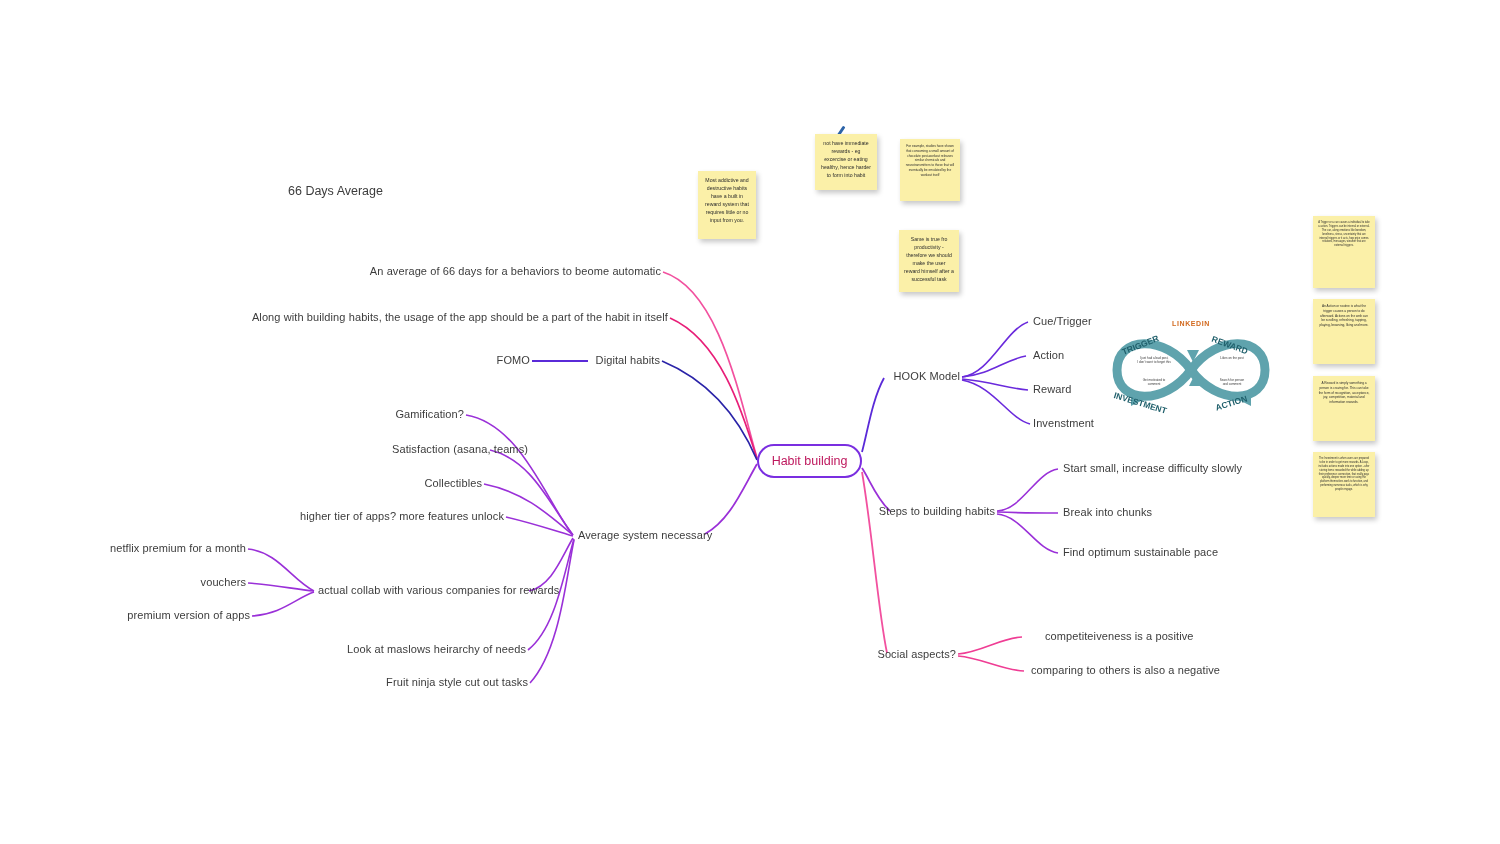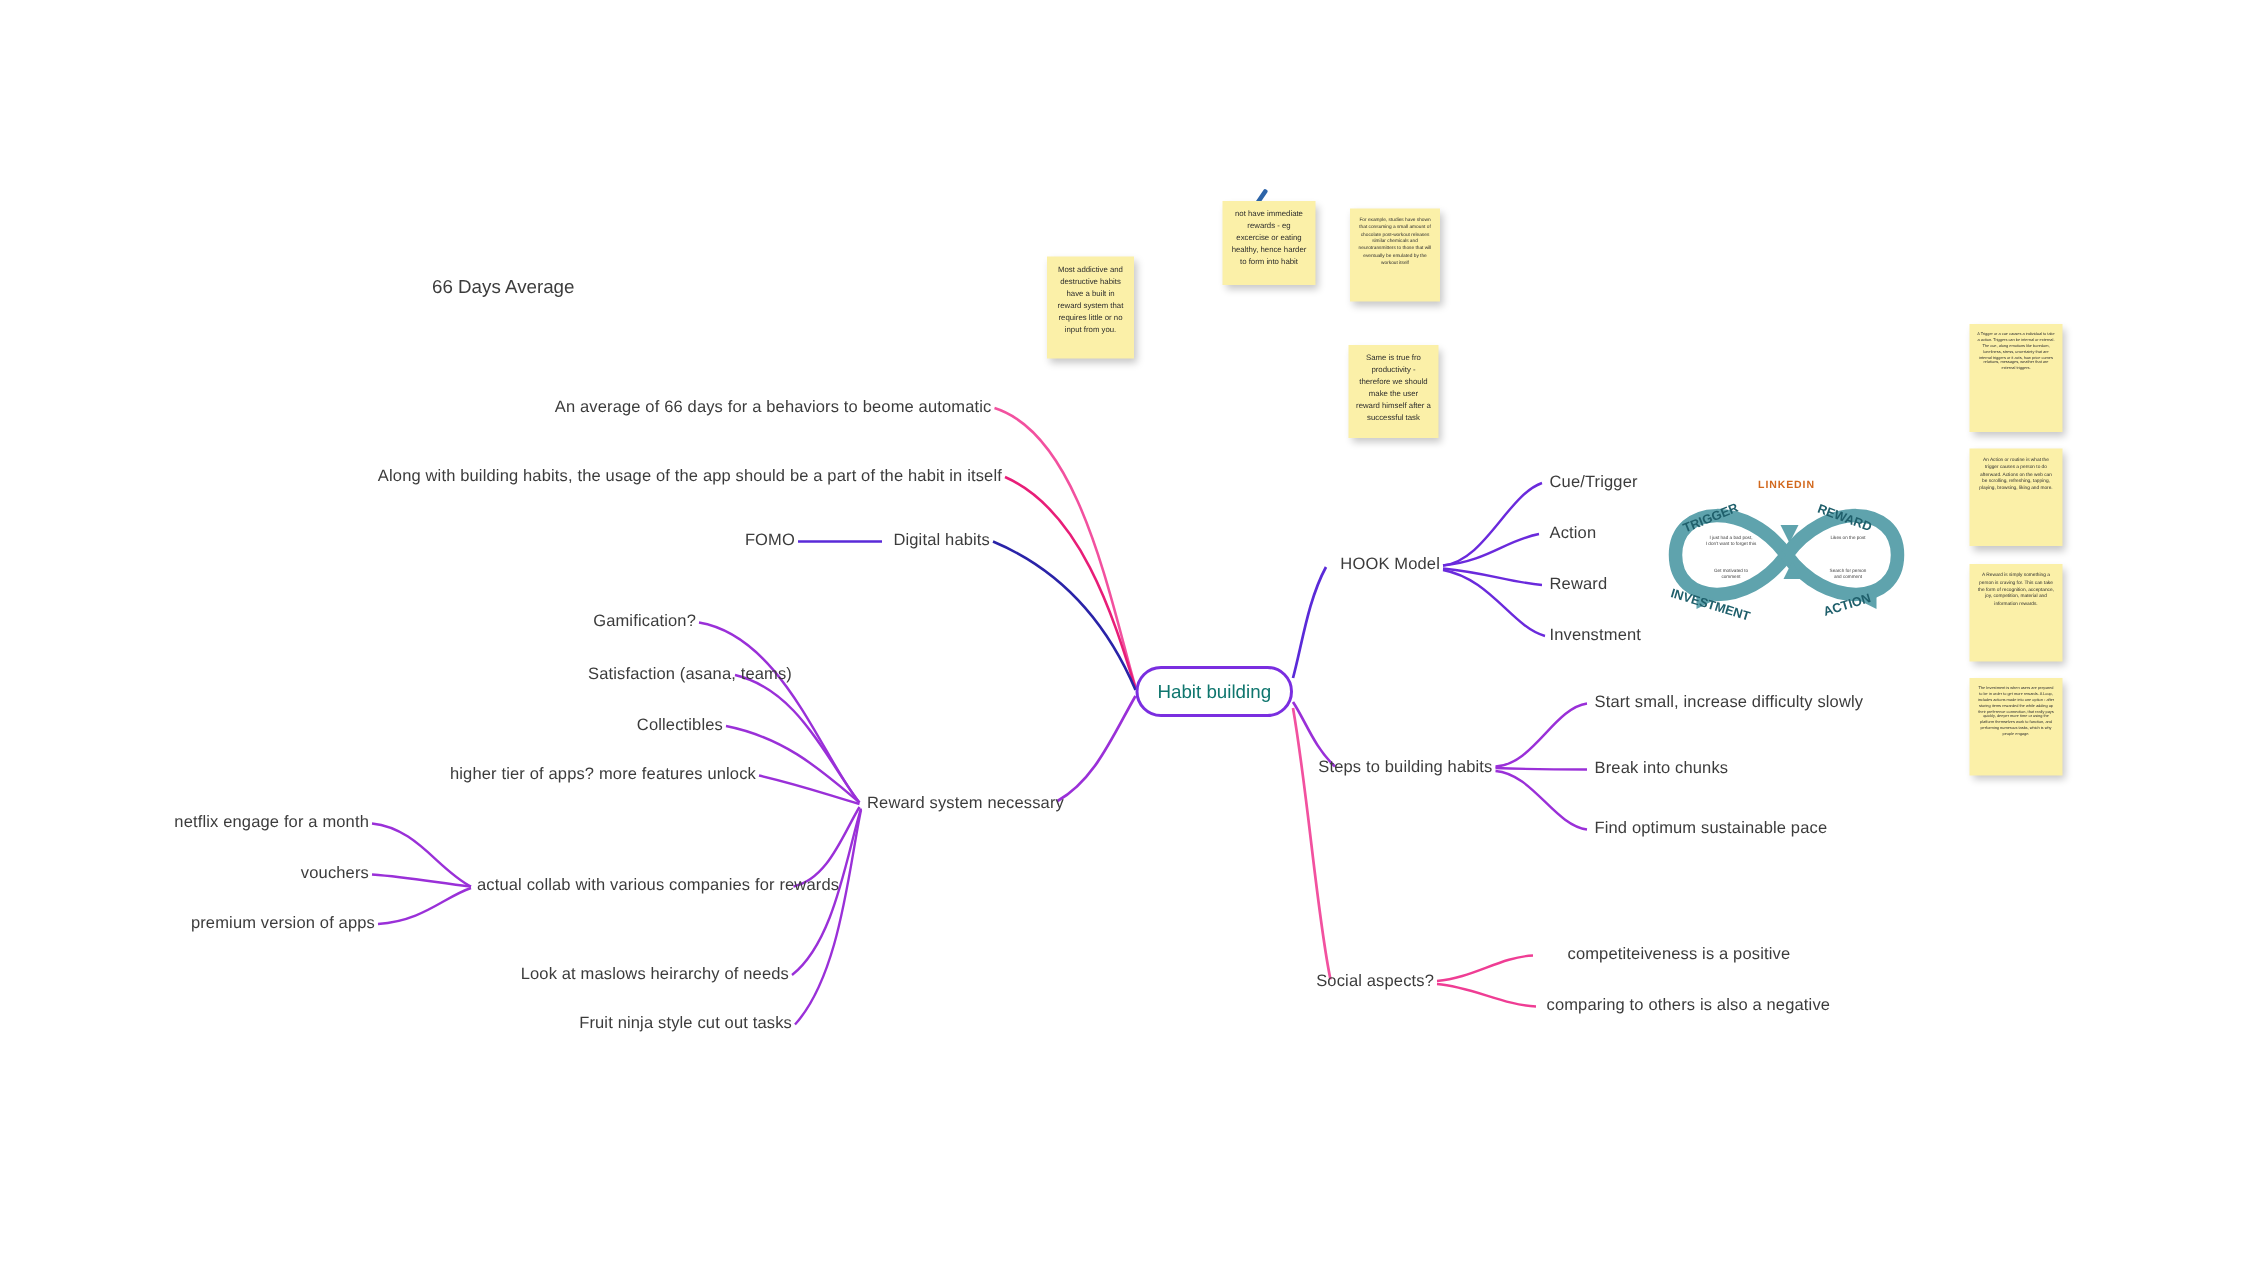--- a/index.html
+++ b/index.html
@@ -48,21 +48,21 @@
 
   .central-node {
     position: absolute;
     border: 2px solid #7a2ee0;
     border-radius: 22px;
     background: #ffffff;
     display: flex;
     align-items: center;
     justify-content: center;
     font-size: 12.5px;
-    color: #0f766e;
+    color: #be185d;
     box-sizing: border-box;
   }
 
   
   .sticky {
     position: absolute;
     background: #fbf0a8;
     box-sizing: border-box;
     padding: 5px 5px;
     box-shadow: 2px 3px 5px rgba(0,0,0,0.22);
@@ -166,28 +166,28 @@
 
   <div class="central-node" style="left:757px; top:444px; width:105px; height:34px;">
     <span>Habit building</span>
   </div>
 
   <div class="node-label left" style="left:661px; top:272px;">An average of 66 days for a behaviors to beome automatic</div>
   <div class="node-label left" style="left:668px; top:318px;">Along with building habits, the usage of the app should be a part of the habit in itself</div>
   <div class="node-label left" style="left:660px; top:361px;">Digital habits</div>
   <div class="node-label left" style="left:530px; top:361px;">FOMO</div>
 
-  <div class="node-label right" style="left:578px; top:536px;">Reward system necessary</div>
+  <div class="node-label right" style="left:578px; top:536px;">Average system necessary</div>
 
   <div class="node-label left" style="left:464px; top:415px;">Gamification?</div>
   <div class="node-label left" style="left:488px; top:450px;margin-left:40px;">Satisfaction (asana, teams)</div>
   <div class="node-label left" style="left:482px; top:484px;">Collectibles</div>
   <div class="node-label left" style="left:504px; top:517px;">higher tier of apps? more features unlock</div>
   <div class="node-label right" style="left:318px; top:591px;">actual collab with various companies for rewards</div>
-  <div class="node-label left" style="left:246px; top:549px;">netflix engage for a month</div>
+  <div class="node-label left" style="left:246px; top:549px;">netflix premium for a month</div>
   <div class="node-label left" style="left:246px; top:583px;">vouchers</div>
   <div class="node-label left" style="left:250px; top:616px;">premium version of apps</div>
   <div class="node-label left" style="left:526px; top:650px;">Look at maslows heirarchy of needs</div>
   <div class="node-label left" style="left:528px; top:683px;">Fruit ninja style cut out tasks</div>
 
   <div class="node-label left" style="left:960px; top:377px;">HOOK Model</div>
   <div class="node-label right" style="left:1033px; top:322px;">Cue/Trigger</div>
   <div class="node-label right" style="left:1033px; top:356px;">Action</div>
   <div class="node-label right" style="left:1033px; top:390px;">Reward</div>
   <div class="node-label right" style="left:1033px; top:424px;">Invenstment</div>

